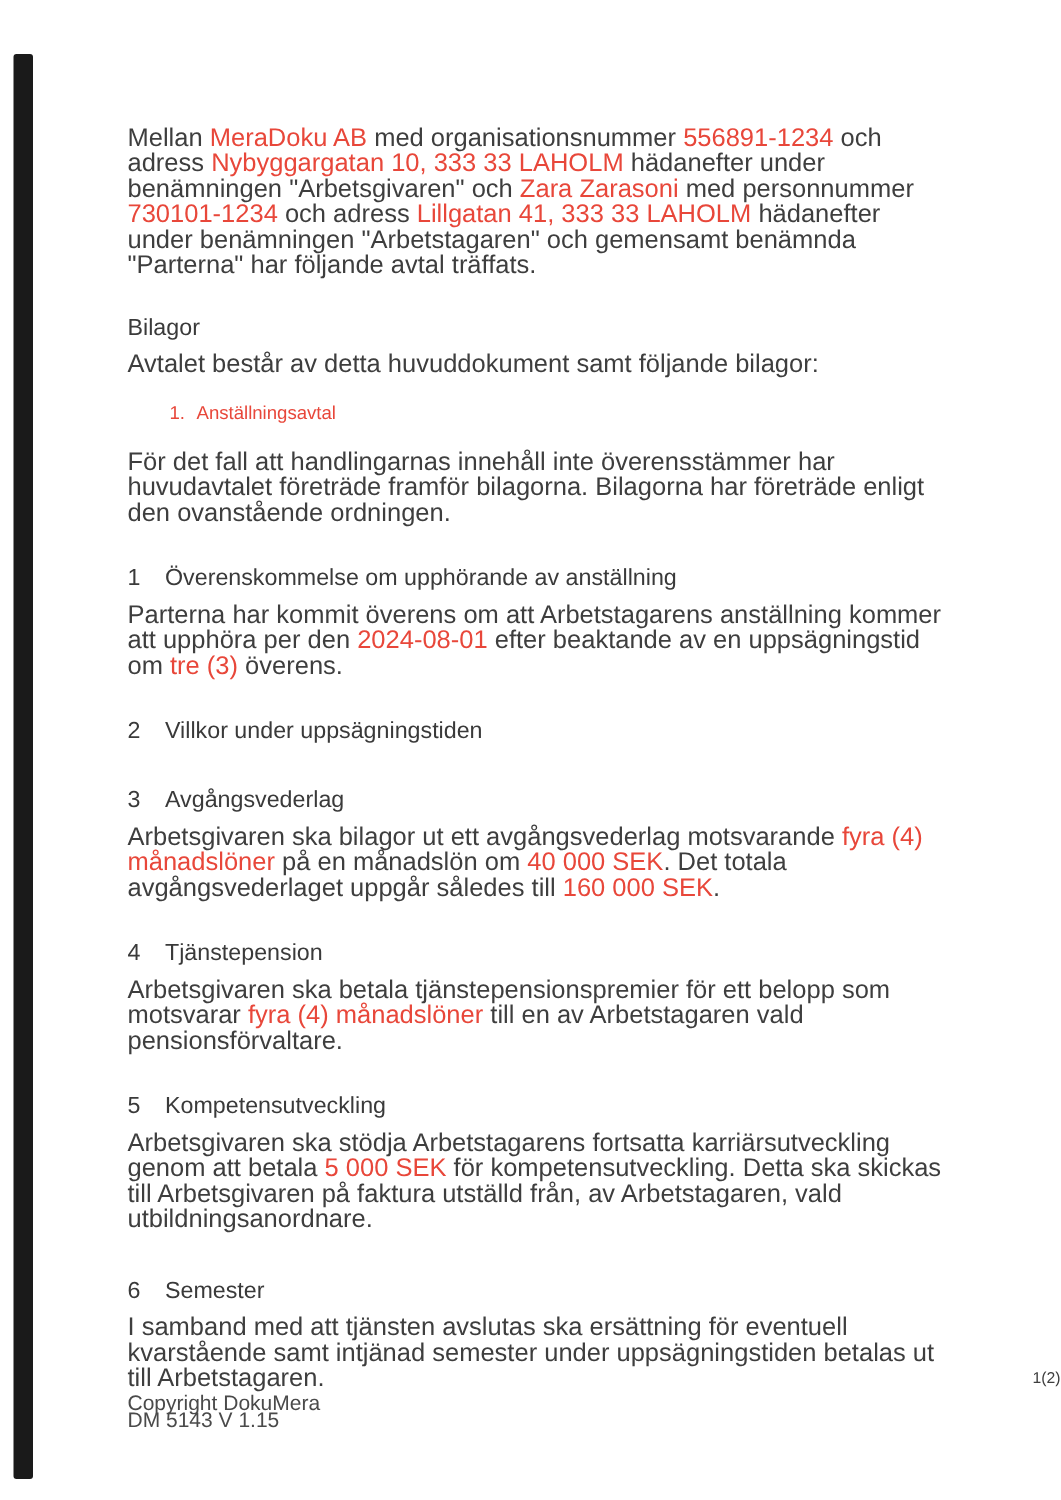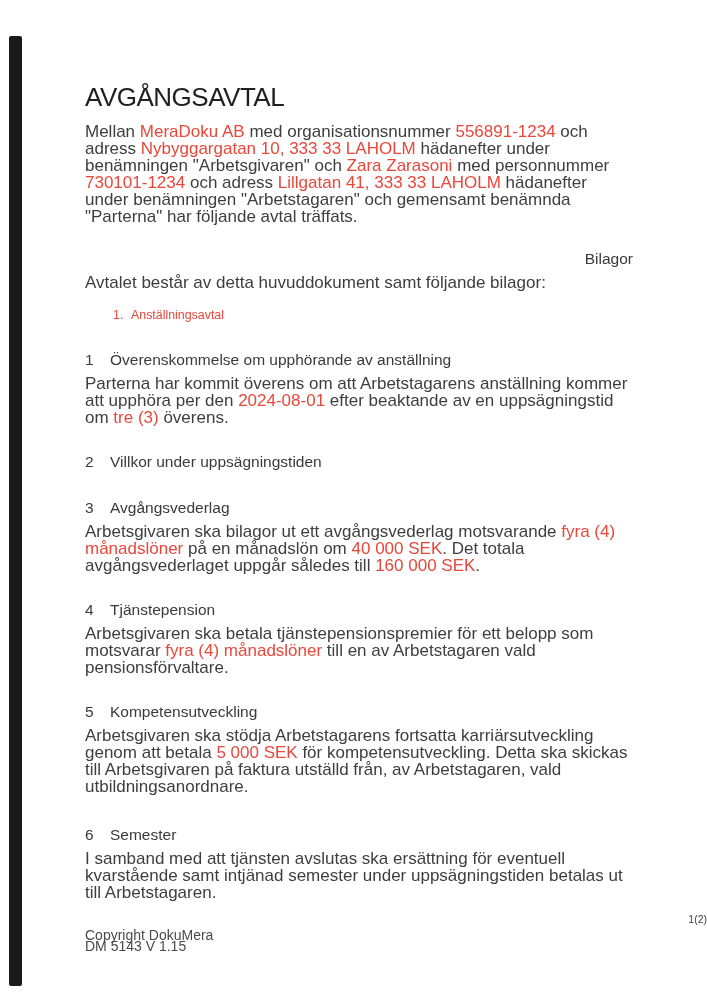--- a/index.html
+++ b/index.html
@@ -20,21 +20,21 @@
     position:absolute; left:85px; top:83px; width:548px;
   }
   .doc-title {
     font-size:26px; line-height:1.15; letter-spacing:-0.5px;
     font-weight:400; color:#212121; margin:0 0 10px 0;
   }
   p.body { font-size:17px; line-height:17px; color:#3e3e3e; }
   .red { color:#e8473a; }
   h2.sub {
     font-size:15.5px; font-weight:400; color:#3a3a3a;
-    line-height:20px; margin:24px 0 5px 15px;text-align:right;
+    line-height:20px; margin:24px 0 5px 0;
   }
   .list-item {
     display:flex; margin:16px 0 15px 0; padding-left:28px;
     font-size:12.4px; line-height:17px;
   }
   .list-item .num { width:18px; flex:0 0 auto; }
   .section-heading {
     display:flex; font-size:15.5px; font-weight:400; color:#3a3a3a;
     line-height:21px; margin:25px 0 5px 0;
   }
@@ -51,33 +51,33 @@
 </style>
 </head>
 <body>
 
 <div class="canvas">
 
   <div class="scrollbar"></div>
 
   <div class="content">
 
-    <h1 class="doc-title">AVGÅNGSAVTAL</h1>
 
     <p class="body"><span>Mellan </span><span class="red">MeraDoku AB</span><span> med organisationsnummer </span><span class="red">556891-1234</span><span> och adress </span><span class="red">Nybyggargatan 10, 333 33 LAHOLM</span><span> hädanefter under benämningen "Arbetsgivaren" och </span><span class="red">Zara Zarasoni</span><span> med personnummer </span><span class="red">730101-1234</span><span> och adress </span><span class="red">Lillgatan 41, 333 33 LAHOLM</span><span> hädanefter under benämningen "Arbetstagaren" och gemensamt benämnda "Parterna" har följande avtal träffats.</span></p>
 
     <h2 class="sub">Bilagor</h2>
 
     <p class="body">Avtalet består av detta huvuddokument samt följande bilagor:</p>
 
     <div class="list-item red">
       <span class="num">1.</span>
       <span>Anställningsavtal</span>
     </div>
 
+    <p class="body">För det fall att handlingarnas innehåll inte överensstämmer har huvudavtalet företräde framför bilagorna. Bilagorna har företräde enligt den ovanstående ordningen.</p>
 
     <div class="section">
       <div class="section-heading">
         <span class="h-num">1</span>
         <span>Överenskommelse om upphörande av anställning</span>
       </div>
       <p class="body"><span>Parterna har kommit överens om att Arbetstagarens anställning kommer att upphöra per den </span><span class="red">2024-08-01</span><span> efter beaktande av en uppsägningstid om </span><span class="red">tre (3)</span><span> överens.</span></p>
     </div>
 
     <div class="section">

